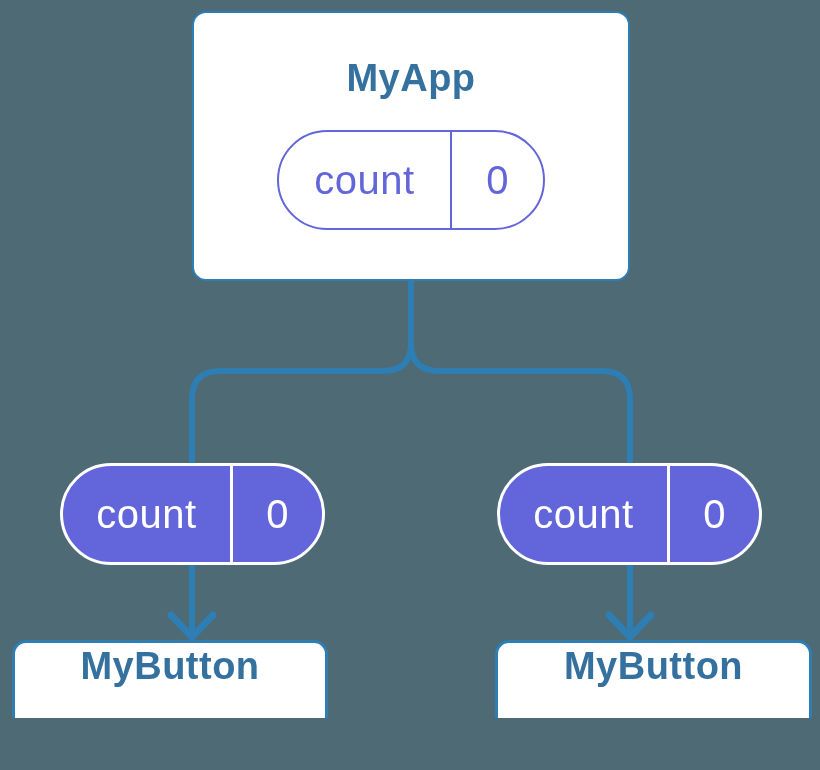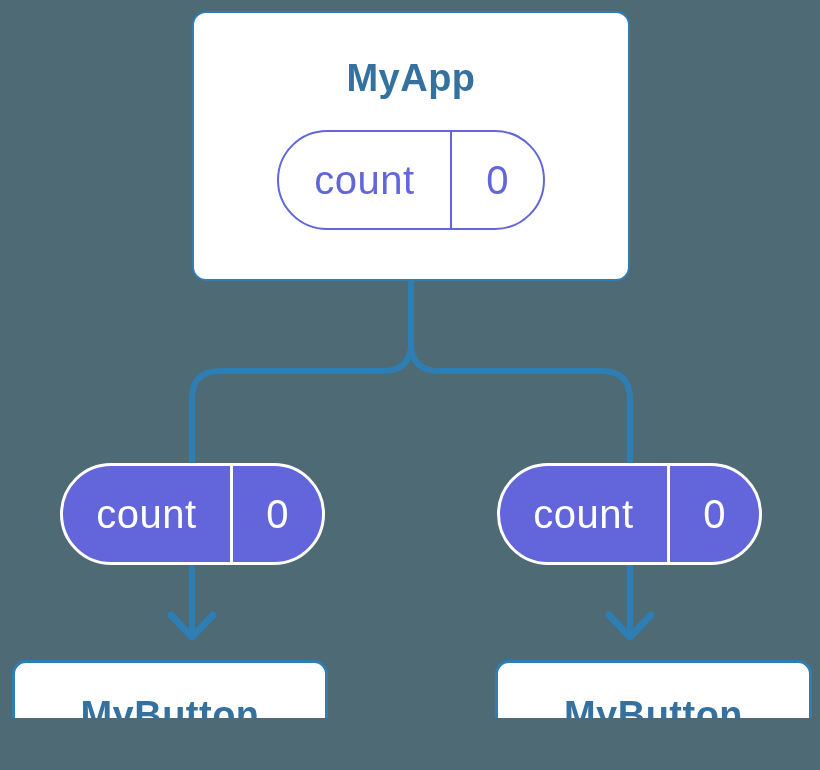--- a/index.html
+++ b/index.html
@@ -77,24 +77,23 @@
     display: flex;
     align-items: center;
     justify-content: center;
     font-size: 40px;
     letter-spacing: 0.5px;
   }
   .pill-value { flex: 1; }
   .pill-left  { left: 60px;  top: 463px; }
   .pill-right { left: 497px; top: 463px; }
   .child-card {
-    top: 660px;
+    top: 640px;
     height: 110px;
     display: flex;
-    align-items: center;
     justify-content: center;
     border-width: 3px;
   }
   .child-left  { left: 12px;  width: 316px; }
   .child-right { left: 495px; width: 317px; }
 </style>
 </head>
 <body>
 
 <div class="stage">

